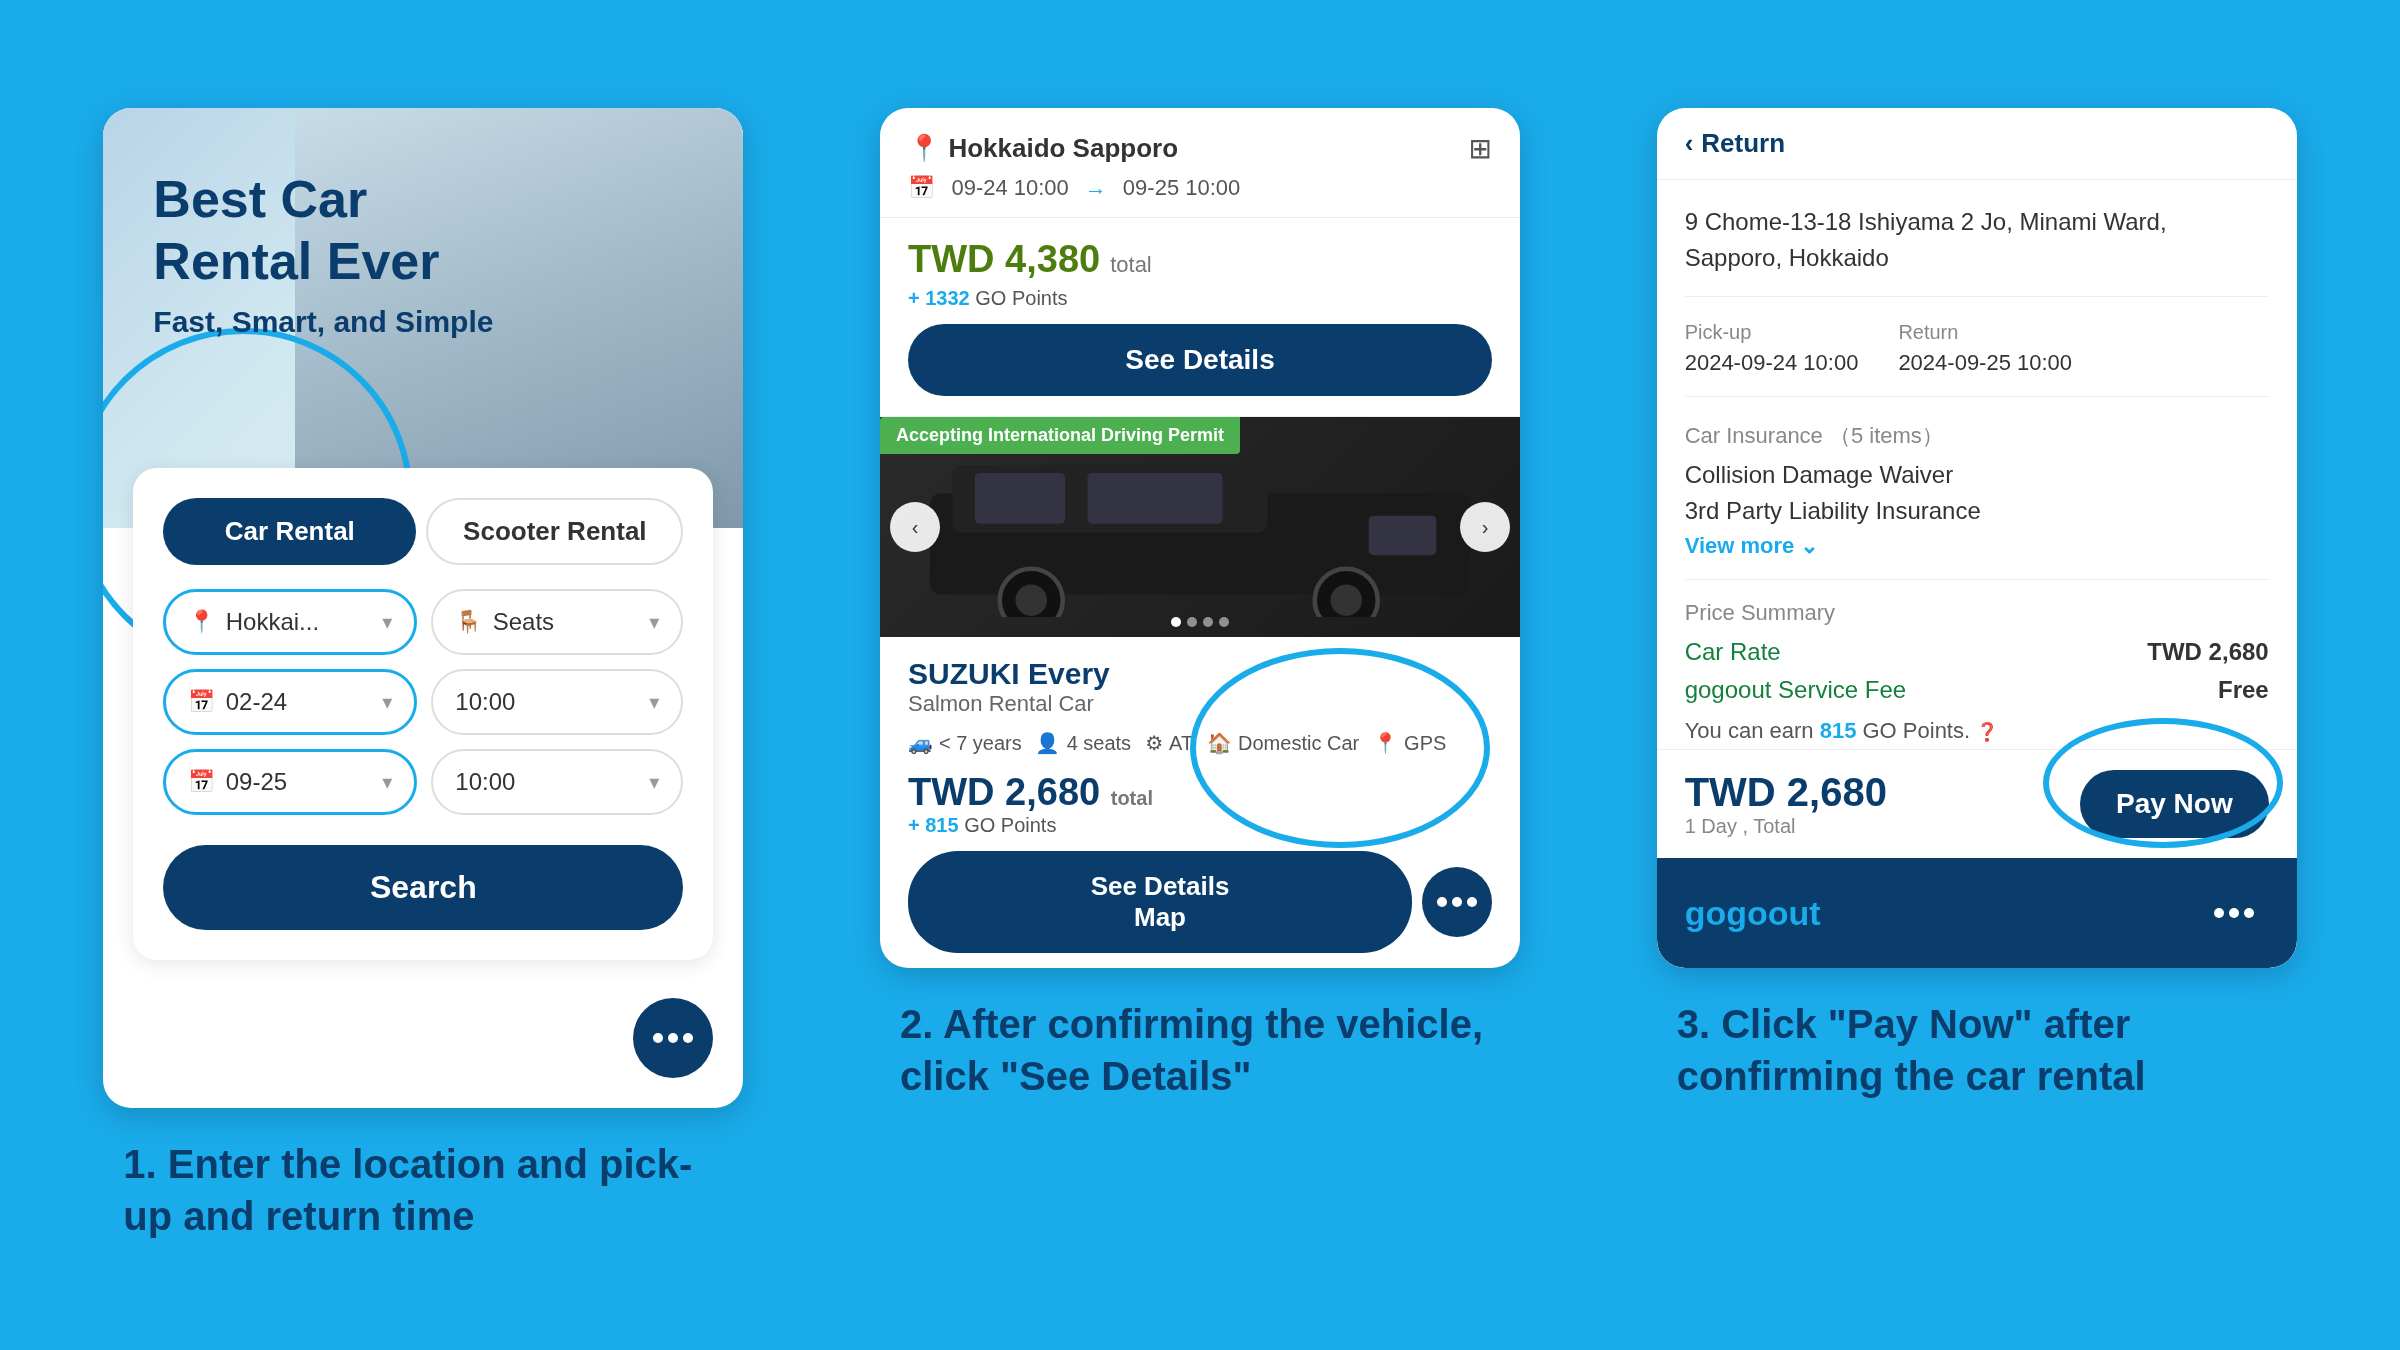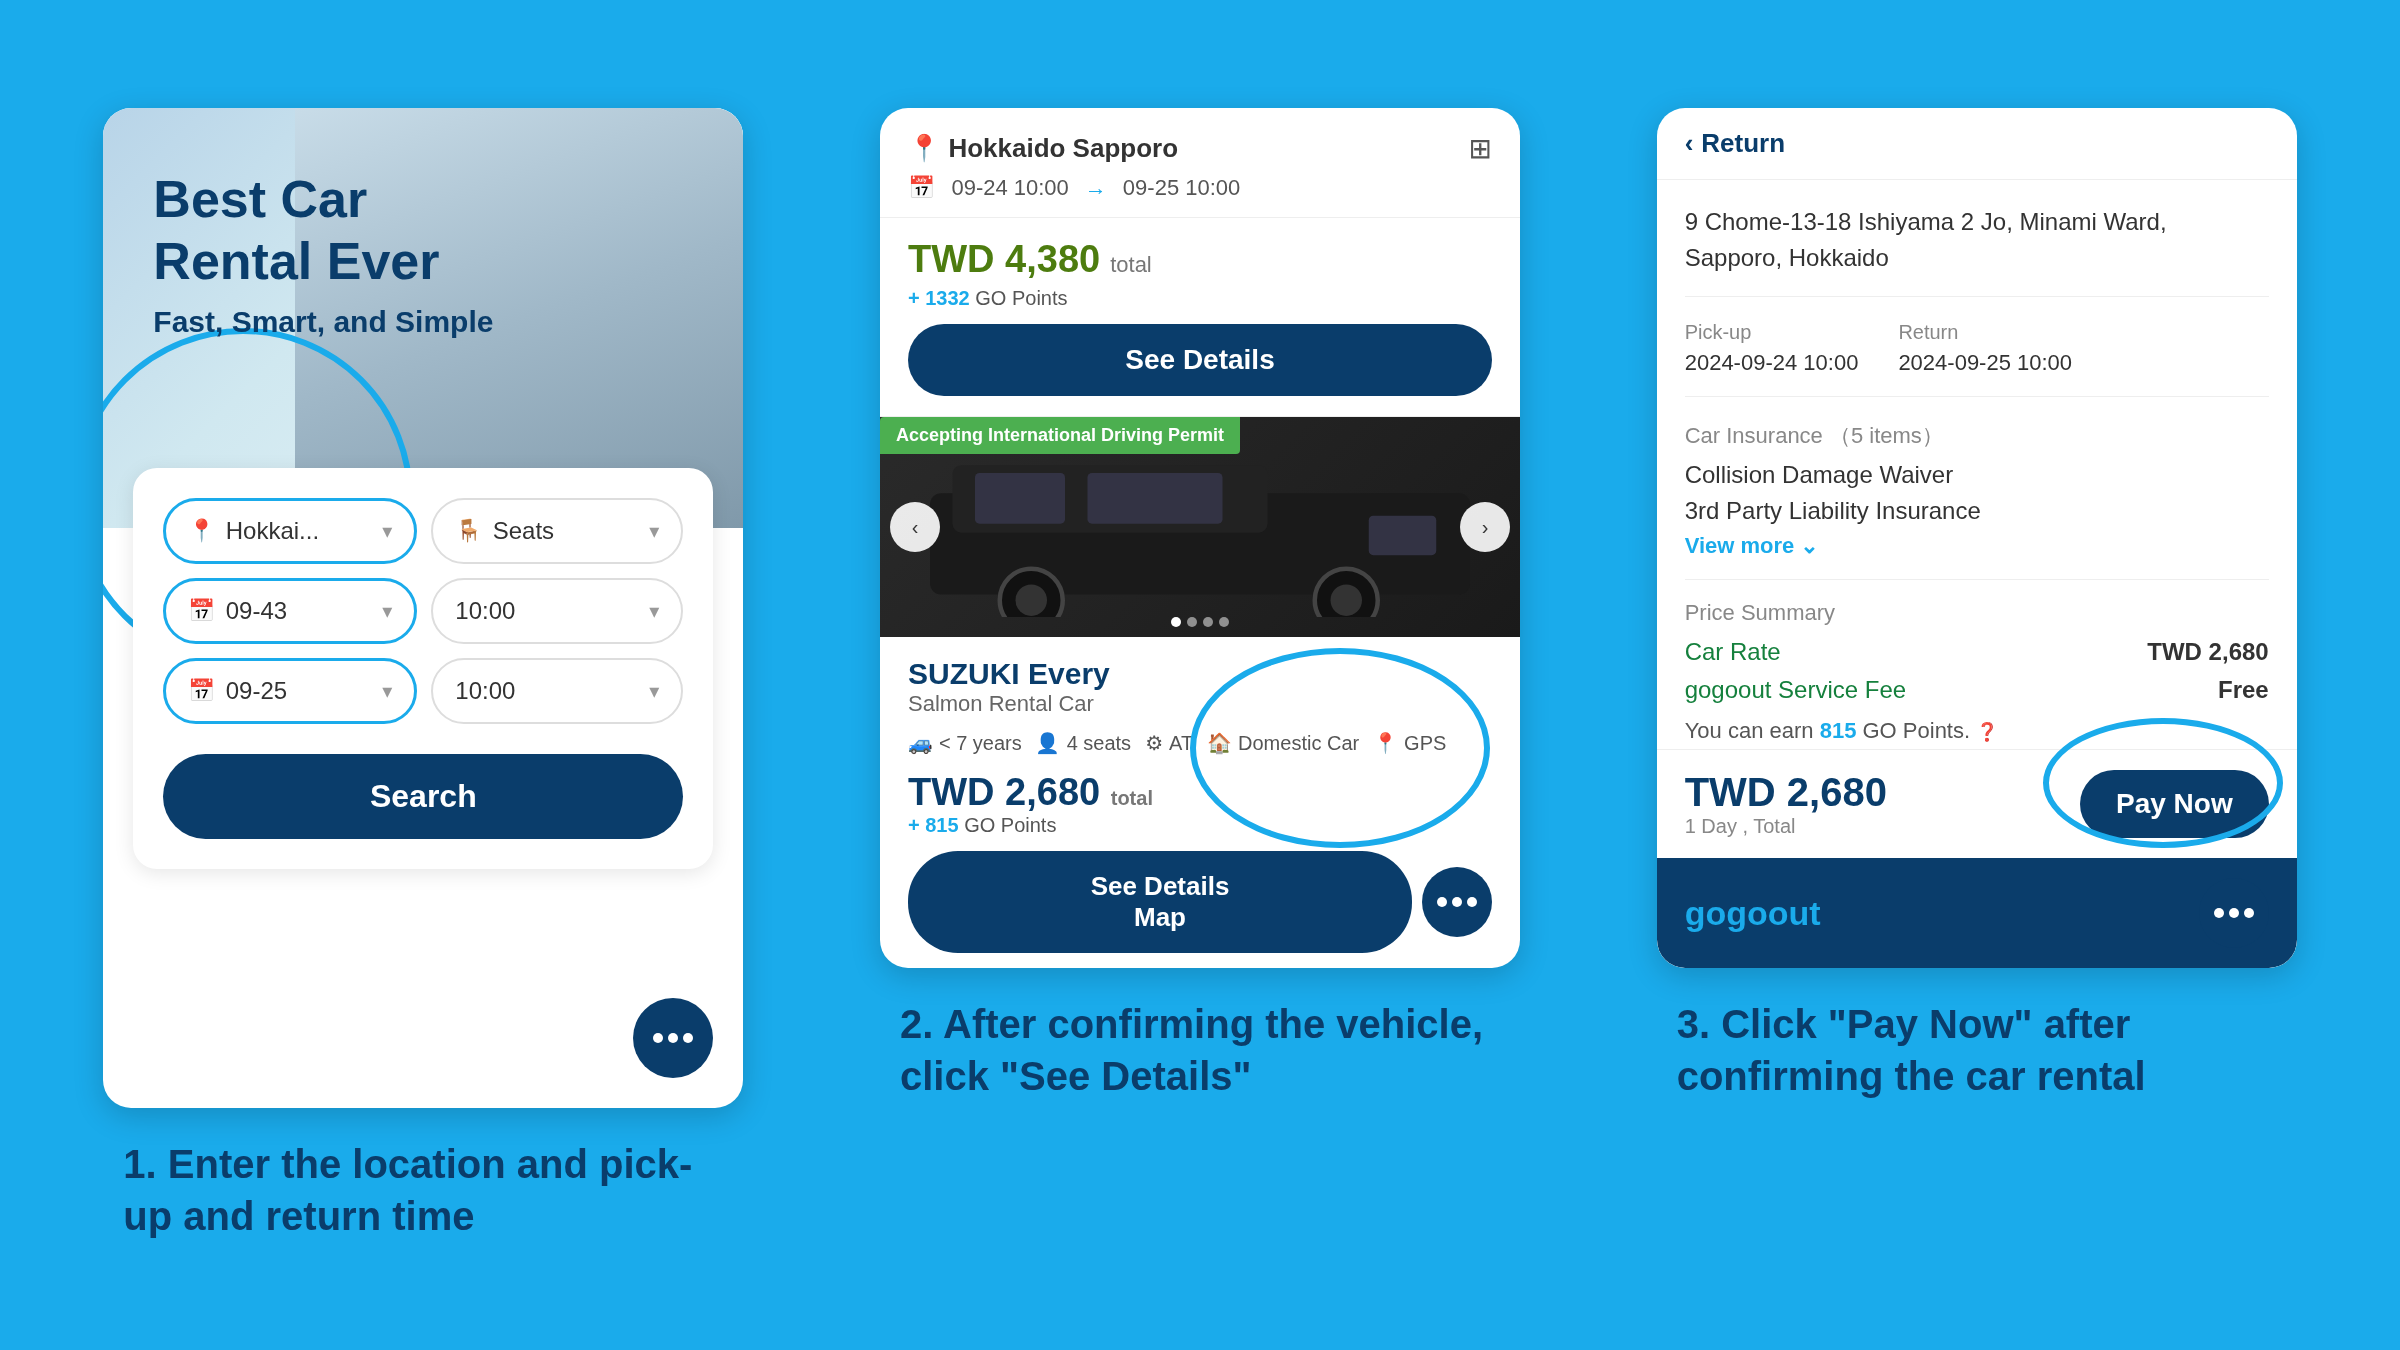--- a/index.html
+++ b/index.html
@@ -646,40 +646,44 @@
       <div class="step1-hero">
         <div class="hero-person"></div>
         <div class="hero-text">
           <div class="hero-title">Best Car Rental Ever</div>
           <div class="hero-subtitle">Fast, Smart, and Simple</div>
         </div>
       </div>
 
       <div class="search-panel">
         
+        <div class="tab-row">
+          <button class="tab-btn active">Car Rental</button>
+          <button class="tab-btn inactive">Scooter Rental</button>
+        </div>
 
         
         <div class="field-row">
           <div class="field-box highlighted">
             <span class="field-icon">📍</span>
             <span class="field-text">Hokkai...</span>
             <span class="field-arrow">▾</span>
           </div>
           <div class="field-box">
             <span class="field-icon">🪑</span>
             <span class="field-text">Seats</span>
             <span class="field-arrow">▾</span>
           </div>
         </div>
 
         
         <div class="field-row">
           <div class="field-box highlighted">
             <span class="field-icon">📅</span>
-            <span class="field-text">09-43</span>
+            <span class="field-text">02-24</span>
             <span class="field-arrow">▾</span>
           </div>
           <div class="field-box">
             <span class="field-text">10:00</span>
             <span class="field-arrow">▾</span>
           </div>
         </div>
 
         
         <div class="field-row">

